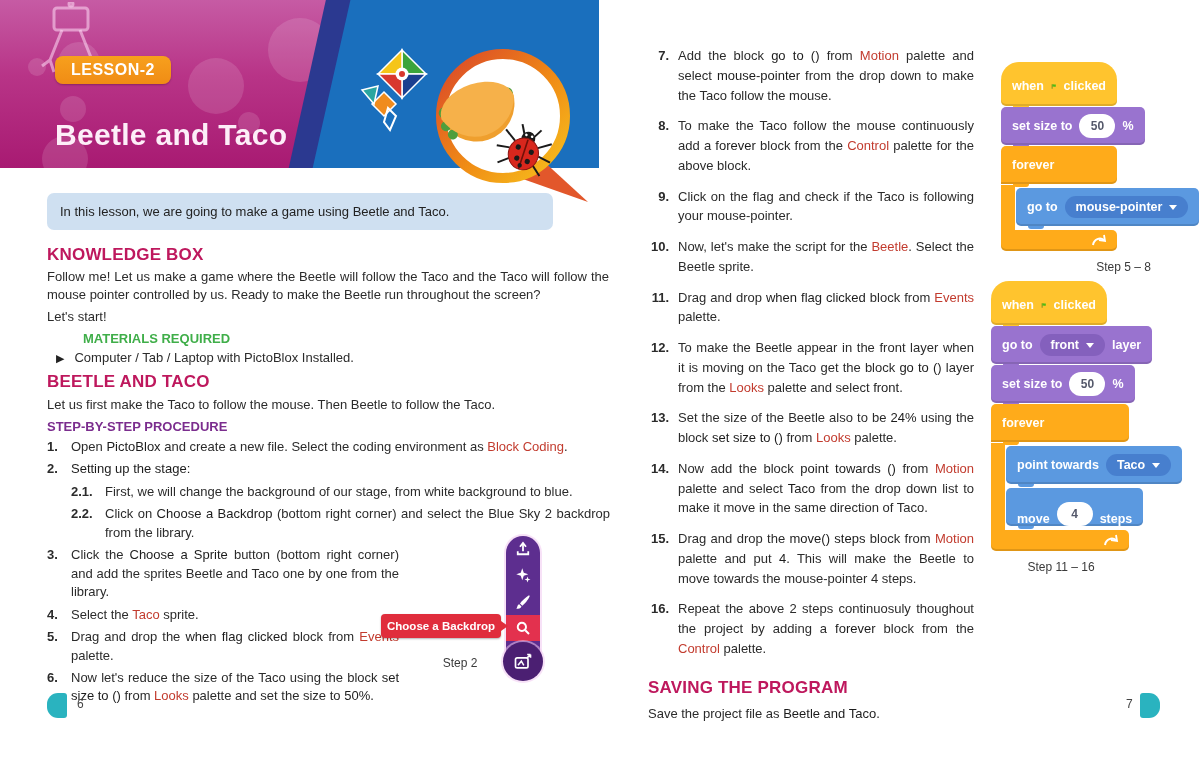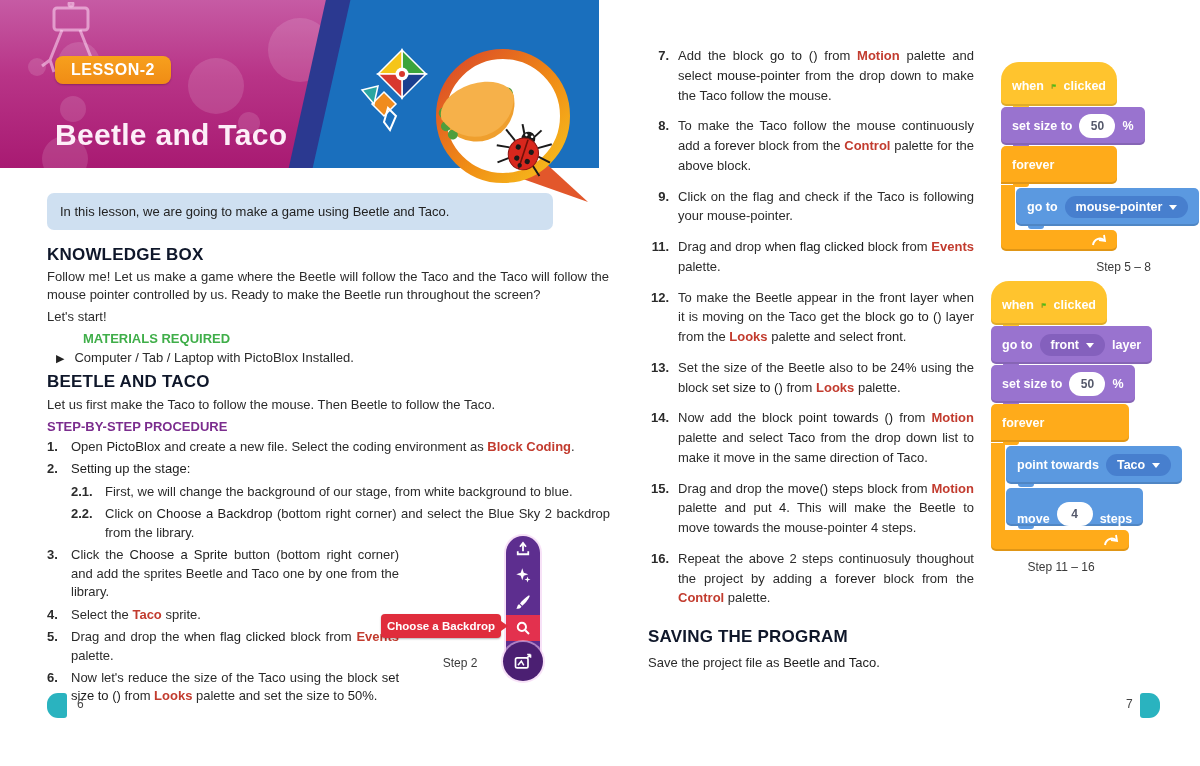--- a/index.html
+++ b/index.html
@@ -20,26 +20,26 @@
     background:linear-gradient(180deg,#f7a01d,#f08c15); color:#fff; font-weight:bold; font-size:16px; letter-spacing:.5px;
     box-shadow:0 1px 2px rgba(0,0,0,.25); }
   .lesson-title { position:absolute; left:55px; top:118px; color:#fdeef8; font-weight:bold; font-size:30px; letter-spacing:.3px; }
 
   
   .intro-box { position:absolute; left:47px; top:193px; width:506px; border-radius:7px; background:#cfe0f1;
     padding:11px 13px; font-size:13px; color:#222; }
 
   
   .abs { position:absolute; }
-  .h-navy { color:#0f172a; font-weight:bold; font-size:17px; letter-spacing:.2px; }
+  .h-navy { color:#be185d; font-weight:bold; font-size:17px; letter-spacing:.2px; }
   .h-green { color:#3fae49; font-weight:bold; font-size:13px;padding-left:36px; }
   .h-purple { color:#7b2d8e; font-weight:bold; font-size:13px; }
   .body-text { font-size:13px; line-height:1.42; text-align:justify; }
   .b { font-weight:normal; color:#1c1c1c; }
-  .r { font-weight:bold; color:#c23b2e; }
+  .r { font-weight:normal; color:#c23b2e; }
 
   .materials-item { display:flex; gap:10px; font-size:13px; align-items:baseline; }
   .materials-item .tri { font-size:11px; color:#222; }
 
   
   .steps { display:flex; flex-direction:column; gap:4px; }
   .step { display:flex; align-items:flex-start; }
   .step .num { font-weight:bold; width:24px; flex:0 0 auto; font-size:13px; line-height:1.42; }
   .step .txt { font-size:13px; line-height:1.42; text-align:justify; flex:1 1 auto; }
   .step.sub { margin-left:24px; }
@@ -292,20 +292,24 @@
         </div>
         <div class="step">
           <span class="num">8.</span>
           <span class="txt"><span>To make the Taco follow the mouse continuously add a </span><span class="b">forever</span><span> block from the </span><span class="r">Control</span><span> palette for the above block.</span></span>
         </div>
         <div class="step">
           <span class="num">9.</span>
           <span class="txt"><span>Click on the flag and check if the Taco is following your mouse-pointer.</span></span>
         </div>
         <div class="step">
+          <span class="num">10.</span>
+          <span class="txt"><span>Now, let's make the script for the </span><span class="r">Beetle</span><span>. Select the Beetle sprite.</span></span>
+        </div>
+        <div class="step">
           <span class="num">11.</span>
           <span class="txt"><span>Drag and drop </span><span class="b">when flag clicked</span><span> block from </span><span class="r">Events</span><span> palette.</span></span>
         </div>
         <div class="step">
           <span class="num">12.</span>
           <span class="txt"><span>To make the Beetle appear in the front layer when it is moving on the Taco get the block </span><span class="b">go to ()</span><span> layer from the </span><span class="r">Looks</span><span> palette and select </span><span class="b">front</span><span>.</span></span>
         </div>
         <div class="step">
           <span class="num">13.</span>
           <span class="txt"><span>Set the size of the Beetle also to be </span><span class="b">24%</span><span> using the block </span><span class="b">set size to ()</span><span> from </span><span class="r">Looks</span><span> palette.</span></span>

